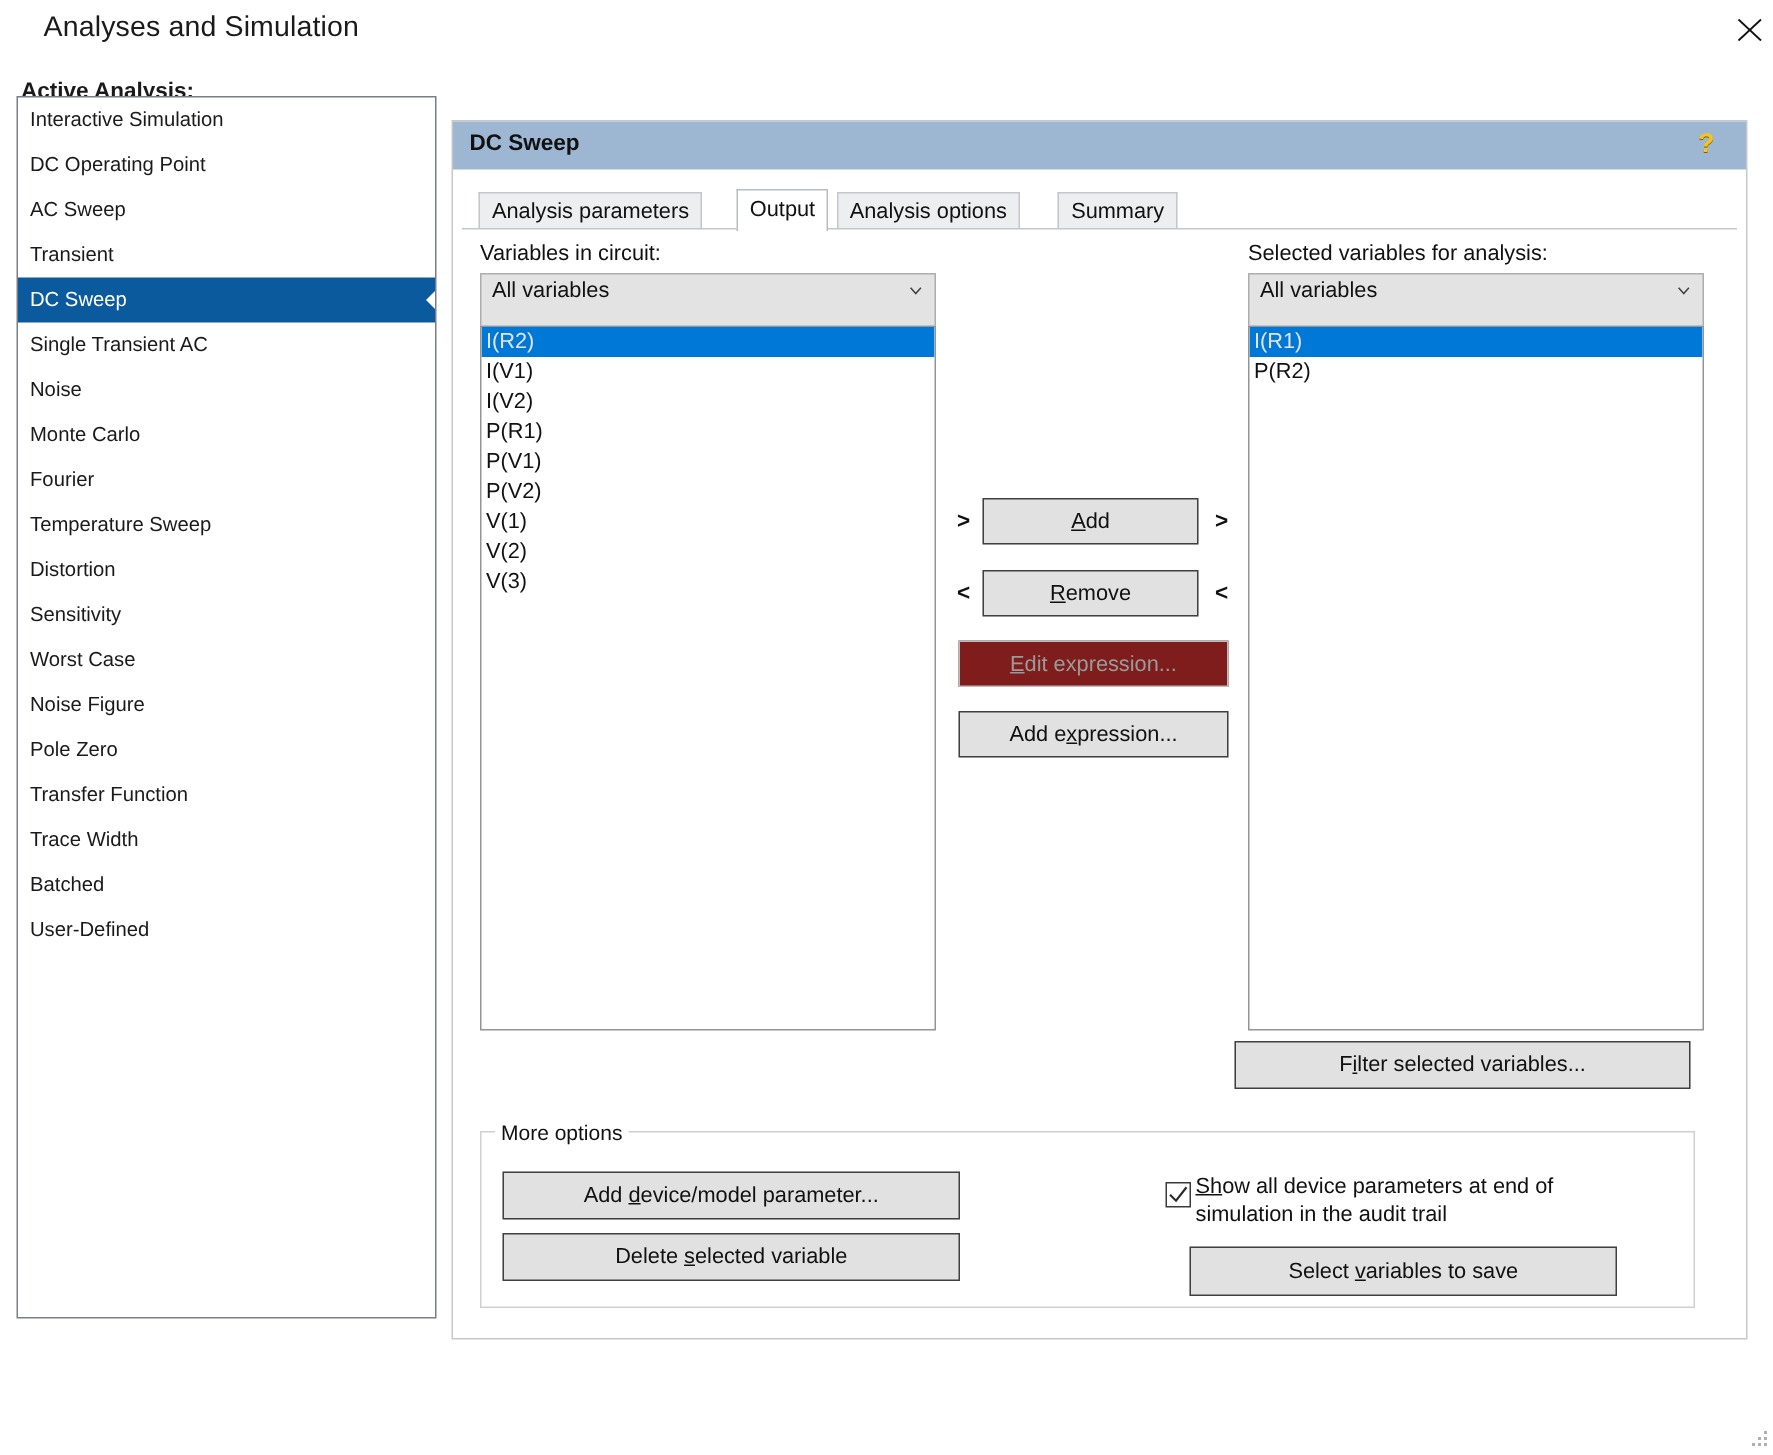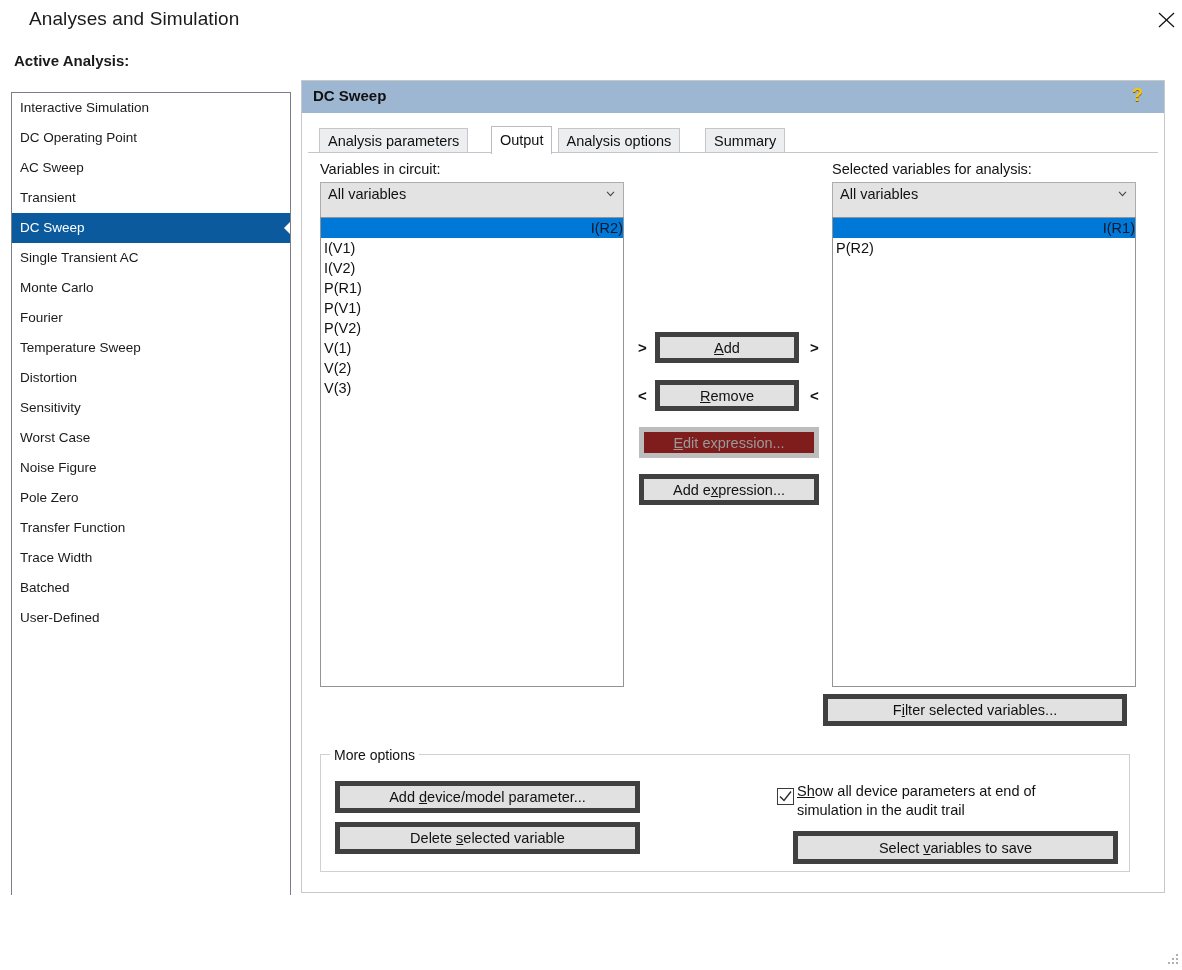--- a/index.html
+++ b/index.html
@@ -43,21 +43,21 @@
   
   #active-analysis-label {
     position: absolute;
     left: 14px; top: 52px;
     font-weight: bold;
     font-size: 15px;
     color: #1a1a1a;
   }
   #analysis-list {
     position: absolute;
-    left: 11px; top: 92px;
+    left: 11px; top: 64px;
     width: 278px; height: 813px;
     background: #ffffff;
     border: 1px solid #7a7f87;
     overflow: hidden;
   }
   .analysis-item {
     height: 30px;
     line-height: 30px;
     padding-left: 8px;
     font-size: 13.5px;
@@ -183,29 +183,28 @@
     height: 20px;
     line-height: 20px;
     padding-left: 3px;
     font-size: 14.5px;
     color: #111111;
     white-space: nowrap;
     cursor: pointer;
   }
   .list-item.selected {
     background: #0078d7;
-    color: #0f172a;
-    text-align: right;
+    color: #e5e5e5;
   }
 
   
   .btn {
     position: absolute;
     background: #e1e1e1;
-    border: 5px solid #404040;
+    border: 1px solid #404040;
     box-sizing: border-box;
     font-size: 14.5px;
     color: #111111;
     text-align: center;
     cursor: pointer;
     font-family: "Liberation Sans", sans-serif;
     padding: 0;
   }
   .btn .lbl { display: inline-block; }
   .btn.disabled { color: #9a9a9a; background: #7f1d1d; border-color: #bdbdbd; cursor: default; }
@@ -278,20 +277,21 @@
 </div>
 
 <div id="active-analysis-label">Active Analysis:</div>
 <div id="analysis-list">
     <div class="analysis-item"><span>Interactive Simulation</span></div>
     <div class="analysis-item"><span>DC Operating Point</span></div>
     <div class="analysis-item"><span>AC Sweep</span></div>
     <div class="analysis-item"><span>Transient</span></div>
     <div class="analysis-item selected"><span>DC Sweep</span></div>
     <div class="analysis-item"><span>Single Transient AC</span></div>
+    <div class="analysis-item"><span>Noise</span></div>
     <div class="analysis-item"><span>Monte Carlo</span></div>
     <div class="analysis-item"><span>Fourier</span></div>
     <div class="analysis-item"><span>Temperature Sweep</span></div>
     <div class="analysis-item"><span>Distortion</span></div>
     <div class="analysis-item"><span>Sensitivity</span></div>
     <div class="analysis-item"><span>Worst Case</span></div>
     <div class="analysis-item"><span>Noise Figure</span></div>
     <div class="analysis-item"><span>Pole Zero</span></div>
     <div class="analysis-item"><span>Transfer Function</span></div>
     <div class="analysis-item"><span>Trace Width</span></div>
@@ -382,21 +382,21 @@
   </button>
 
   <div id="checkbox-box">
     <svg width="15" height="15" viewBox="0 0 15 15">
       <polyline points="2,7.5 6,11.5 13,2.5" fill="none" stroke="#2b2b2b" stroke-width="1.4"></polyline>
     </svg>
   </div>
   <div id="checkbox-label">
     <span class="u">Sh</span><span>ow all device parameters at end of simulation in the audit trail</span>
   </div>
-  <button class="btn" id="btn-select-vars" style="left:491px; top:750px; width:325px; height:33px;">
+  <button class="btn" id="btn-select-vars" style="left:491px; top:750px; width:285px; height:33px;">
     <span class="lbl">Select <span class="u">v</span><span>ariables to save</span></span>
   </button>
 </div>
 
 <div id="bottom-bar">
 
   <div id="resize-grip">
       <i style="left: 10px; top: 0px;"></i>
       <i style="left: 6px; top: 4px;"></i>
       <i style="left: 10px; top: 4px;"></i>

